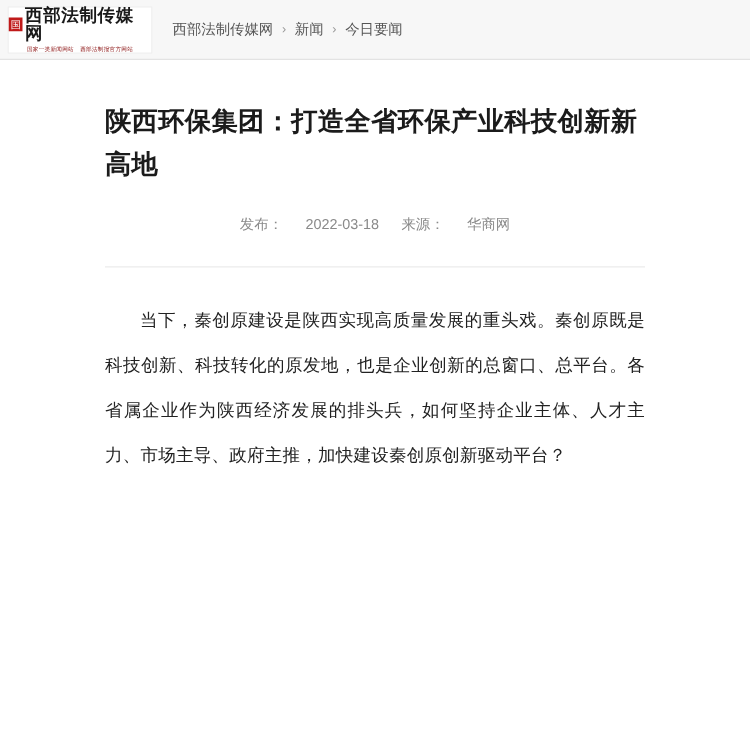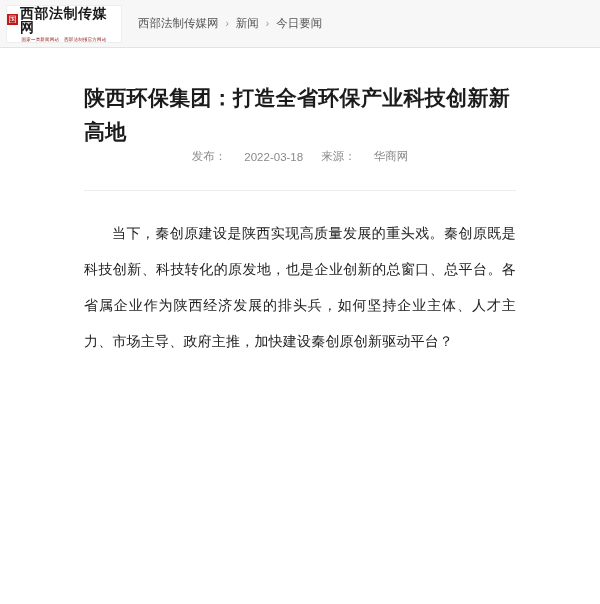--- a/index.html
+++ b/index.html
@@ -106,20 +106,21 @@
   .title {
     margin: 0;
     padding-top: 33px;
     font-size: 21px;
     line-height: 34px;
     font-weight: bold;
     color: #1b1b1b;
     letter-spacing: 0.3px;
   }
   .meta {
+    margin-top: 23px;
     text-align: right;
     font-size: 11.5px;
     color: #8a8a8a;
     display: flex;
     justify-content: center;
     align-items: center;
     gap: 18px;
   }
   .meta-item {
     white-space: nowrap;

